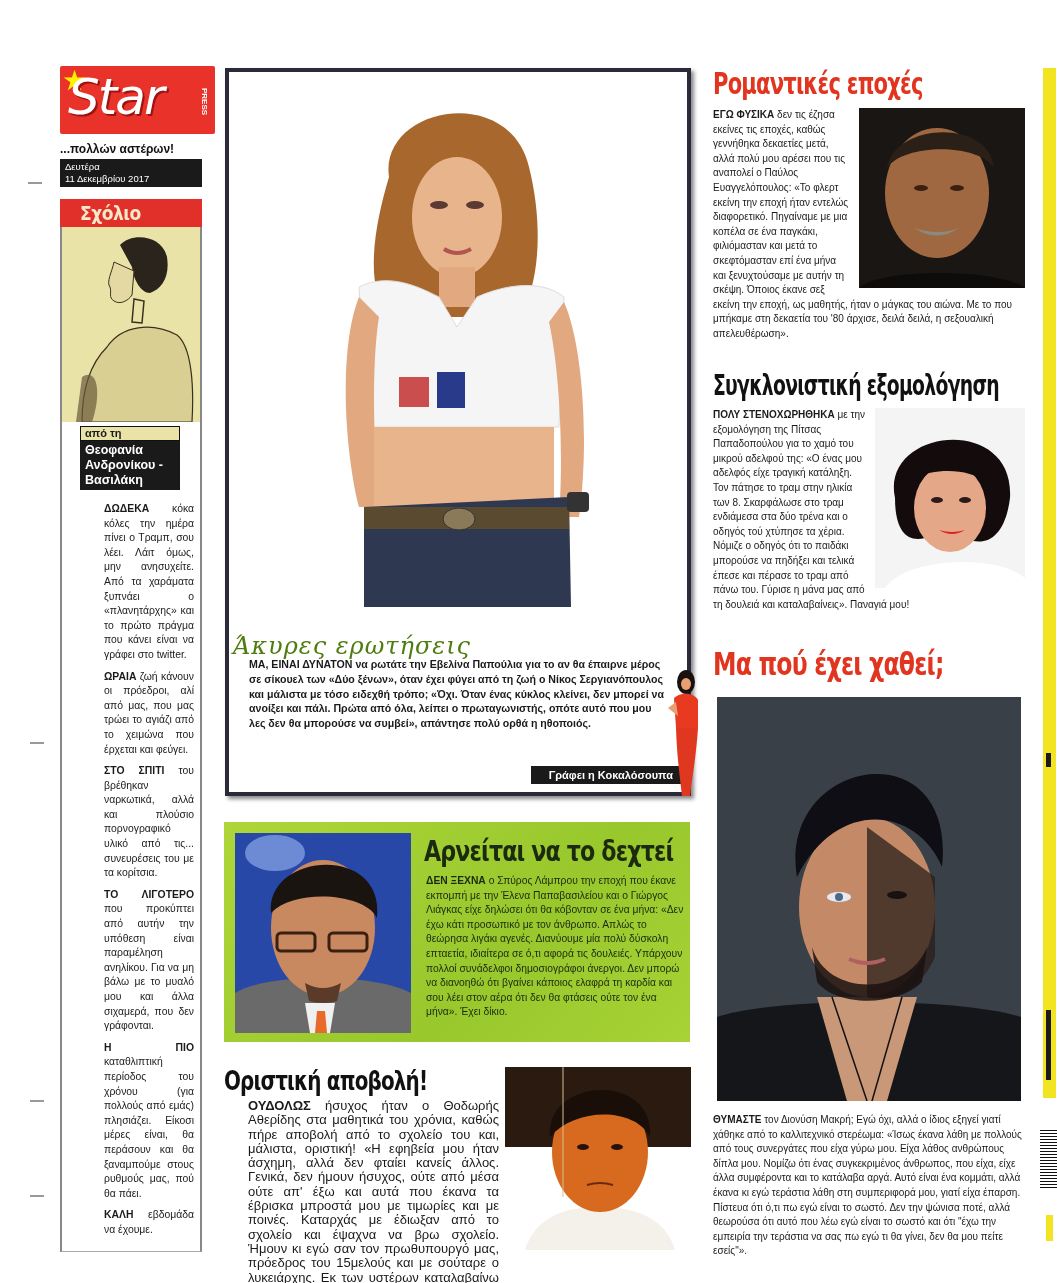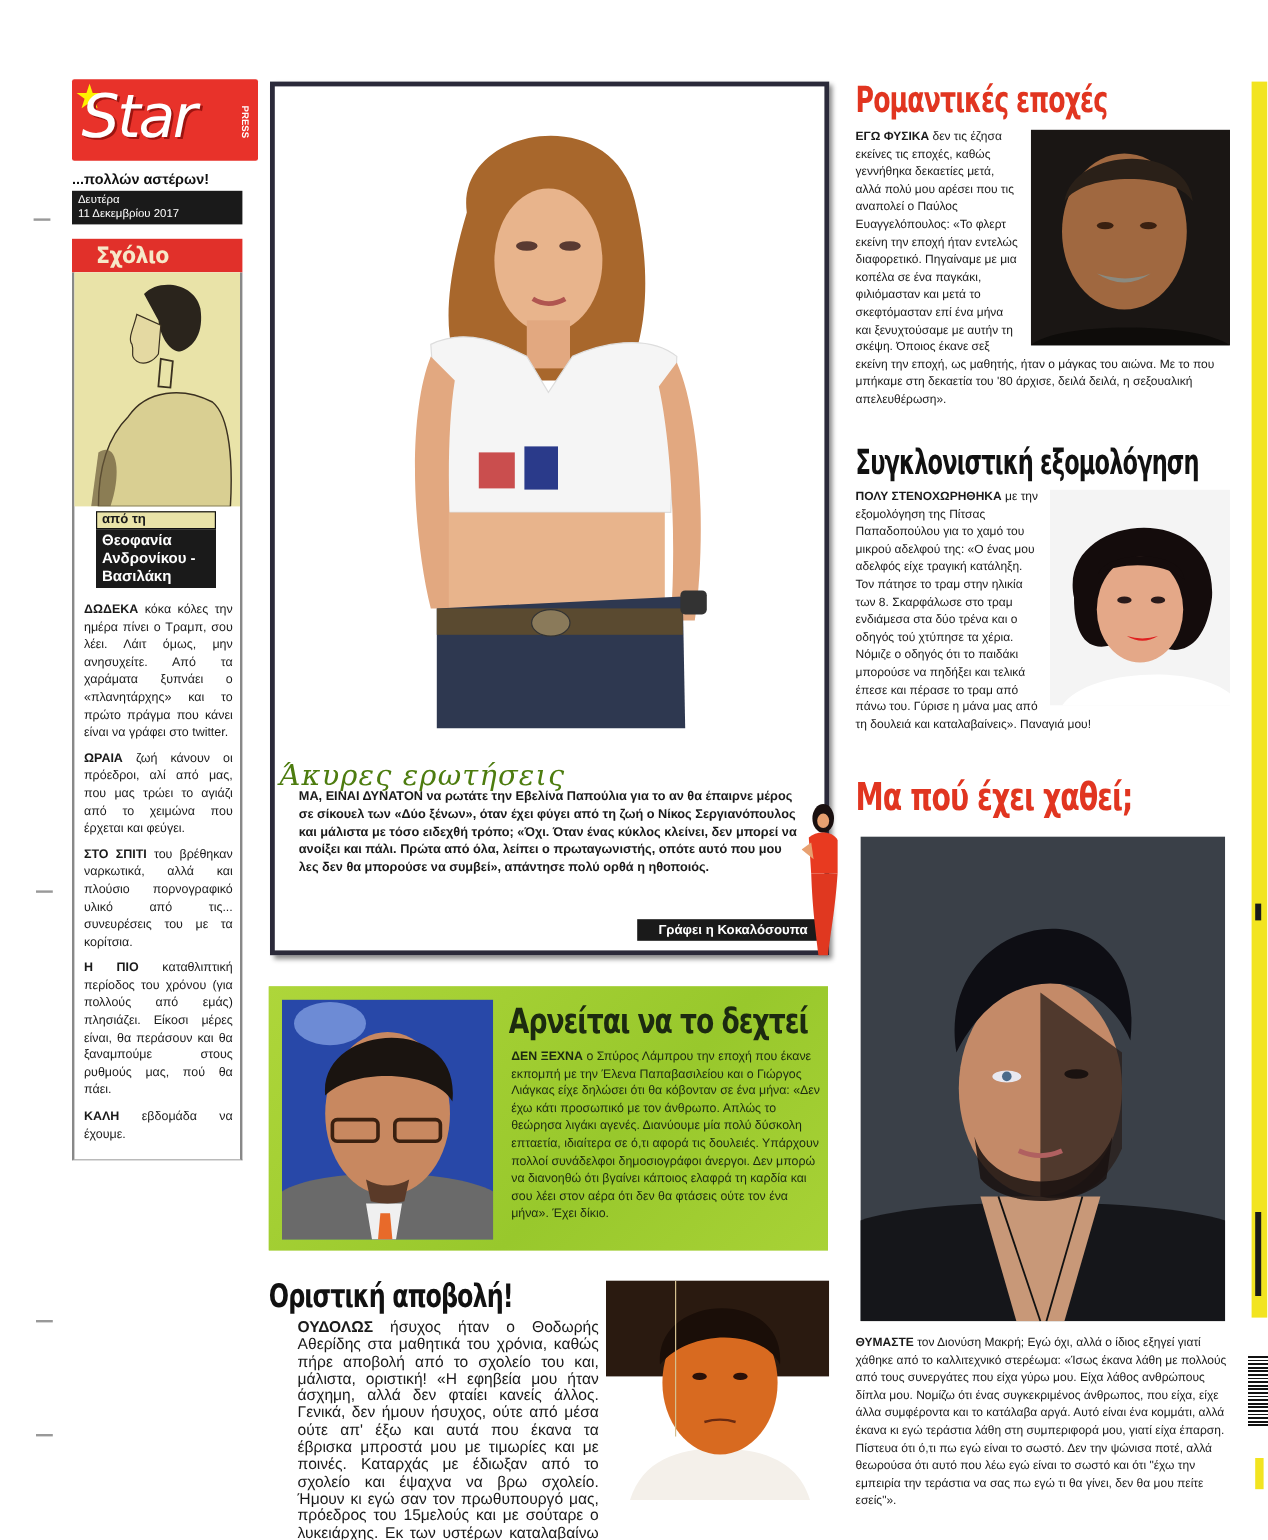--- a/index.html
+++ b/index.html
@@ -15,21 +15,21 @@
   .tagline { margin-top: 8px; font-weight: bold; font-size: 12px; color: #111; }
   .date-box { margin-top: 3px; background: #1a1a1a; color: #fff; font-size: 9.5px; padding: 2px 5px; line-height: 12px; width: 142px; }
   .scholio-head { margin-top: 12px; background: #e1302a; height: 28px; color: #f6e8c8; font-family: "DejaVu Sans Condensed", "DejaVu Sans", sans-serif; font-weight: bold; font-size: 19px; padding-left: 20px; line-height: 28px; letter-spacing: -0.5px; }
   .scholio-body { border-left: 2px solid #888; border-right: 2px solid #888; border-bottom: 1px solid #aaa; background: linear-gradient(#fff 0, #fff 100%); }
   .sketch { height: 195px; background: #e9e3a8; position: relative; overflow: hidden; }
   .sketch svg { position: absolute; left: 0; top: 0; }
   .author-box { margin: 4px 0 0 18px; width: 100px; }
   .author-apo { background: #e9e3a8; border: 1.5px solid #111; font-size: 11px; font-weight: bold; padding: 0 4px; line-height: 13px; }
   .author-name { background: #1a1a1a; color: #fff; font-weight: bold; font-size: 12.5px; line-height: 15px; padding: 2px 5px; }
   .col-text { padding: 12px 6px 6px 8px; font-size: 10.4px; line-height: 14.6px; text-align: justify; }
-  .col-text p { margin-bottom: 7px; }
+  .col-text p { margin-bottom: 7px; margin-left: 34px; }
   .col-text b { font-weight: bold; }
 
   
   .feature { position: absolute; left: 225px; top: 68px; width: 466px; height: 728px; border: 4px solid #2b2a3a; background: #fff; box-shadow: 3px 3px 4px #888; }
   .feature-photo { position: absolute; left: 80px; top: 15px; width: 300px; height: 520px; }
   .feature-title { position: absolute; left: 4px; top: 560px; font-family: "DejaVu Serif", serif; font-style: italic; font-size: 24px; color: #4d7c0f; letter-spacing: 1px; }
   .feature-text { position: absolute; left: 20px; top: 585px; width: 420px; font-size: 10.6px; font-weight: bold; line-height: 14.8px; color: #1a1a1a; }
   .byline { position: absolute; right: -4px; top: 694px; background: #1a1a1a; color: #fff; font-weight: bold; font-size: 11px; padding: 3px 18px; }
   .caricature { position: absolute; left: 668px; top: 668px; width: 34px; height: 132px; }
 
@@ -94,20 +94,21 @@
       </svg>
     </div>
     <div class="author-box">
       <div class="author-apo">από τη</div>
       <div class="author-name">Θεοφανία Ανδρονίκου - Βασιλάκη</div>
     </div>
     <div class="col-text">
       <p><b>ΔΩΔΕΚΑ</b><span> κόκα κόλες την ημέρα πίνει ο Τραμπ, σου λέει. Λάιτ όμως, μην ανησυχείτε. Από τα χαράματα ξυπνάει ο «πλανητάρχης» και το πρώτο πράγμα που κάνει είναι να γράφει στο twitter.</span></p>
       <p><b>ΩΡΑΙΑ</b><span> ζωή κάνουν οι πρόεδροι, αλί από μας, που μας τρώει το αγιάζι από το χειμώνα που έρχεται και φεύγει.</span></p>
       <p><b>ΣΤΟ ΣΠΙΤΙ</b><span> του βρέθηκαν ναρκωτικά, αλλά και πλούσιο πορνογραφικό υλικό από τις... συνευρέσεις του με τα κορίτσια.</span></p>
+      <p><b>ΤΟ ΛΙΓΟΤΕΡΟ</b><span> που προκύπτει από αυτήν την υπόθεση είναι παραμέληση ανηλίκου. Για να μη βάλω με το μυαλό μου και άλλα σιχαμερά, που δεν γράφονται.</span></p>
       <p><b>Η ΠΙΟ</b><span> καταθλιπτική περίοδος του χρόνου (για πολλούς από εμάς) πλησιάζει. Είκοσι μέρες είναι, θα περάσουν και θα ξαναμπούμε στους ρυθμούς μας, πού θα πάει.</span></p>
       <p><b>ΚΑΛΗ</b><span> εβδομάδα να έχουμε.</span></p>
     </div>
   </div>
 </div>
 
 <div class="feature">
   <div class="feature-photo">
     <svg width="300" height="520" viewBox="0 0 300 520">
 

